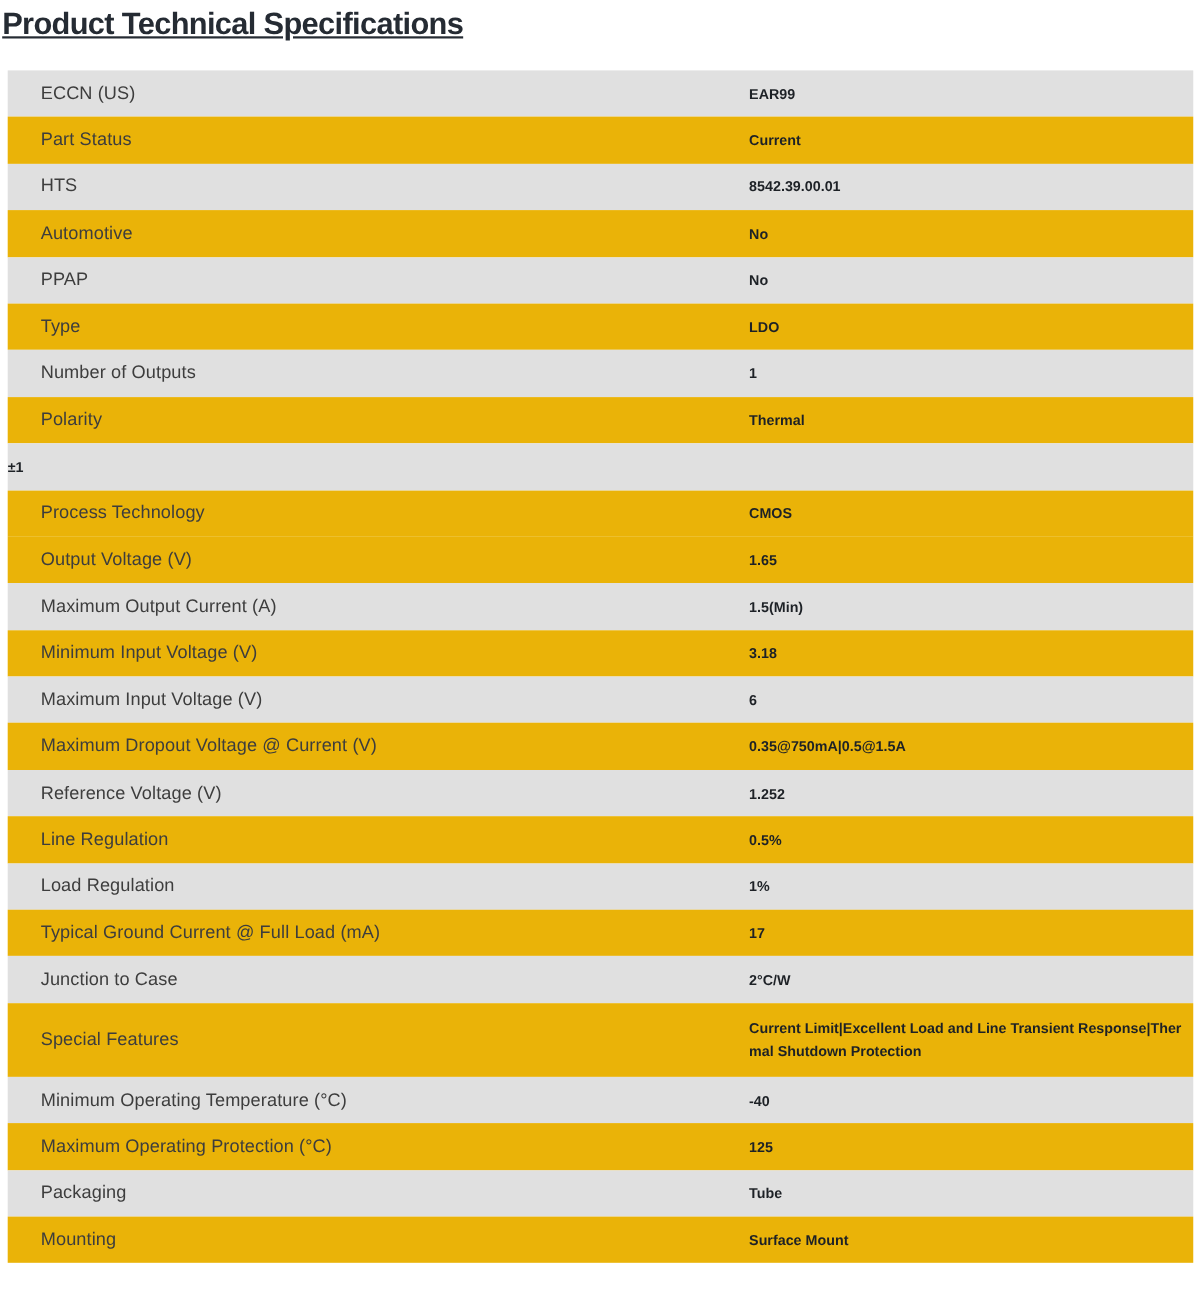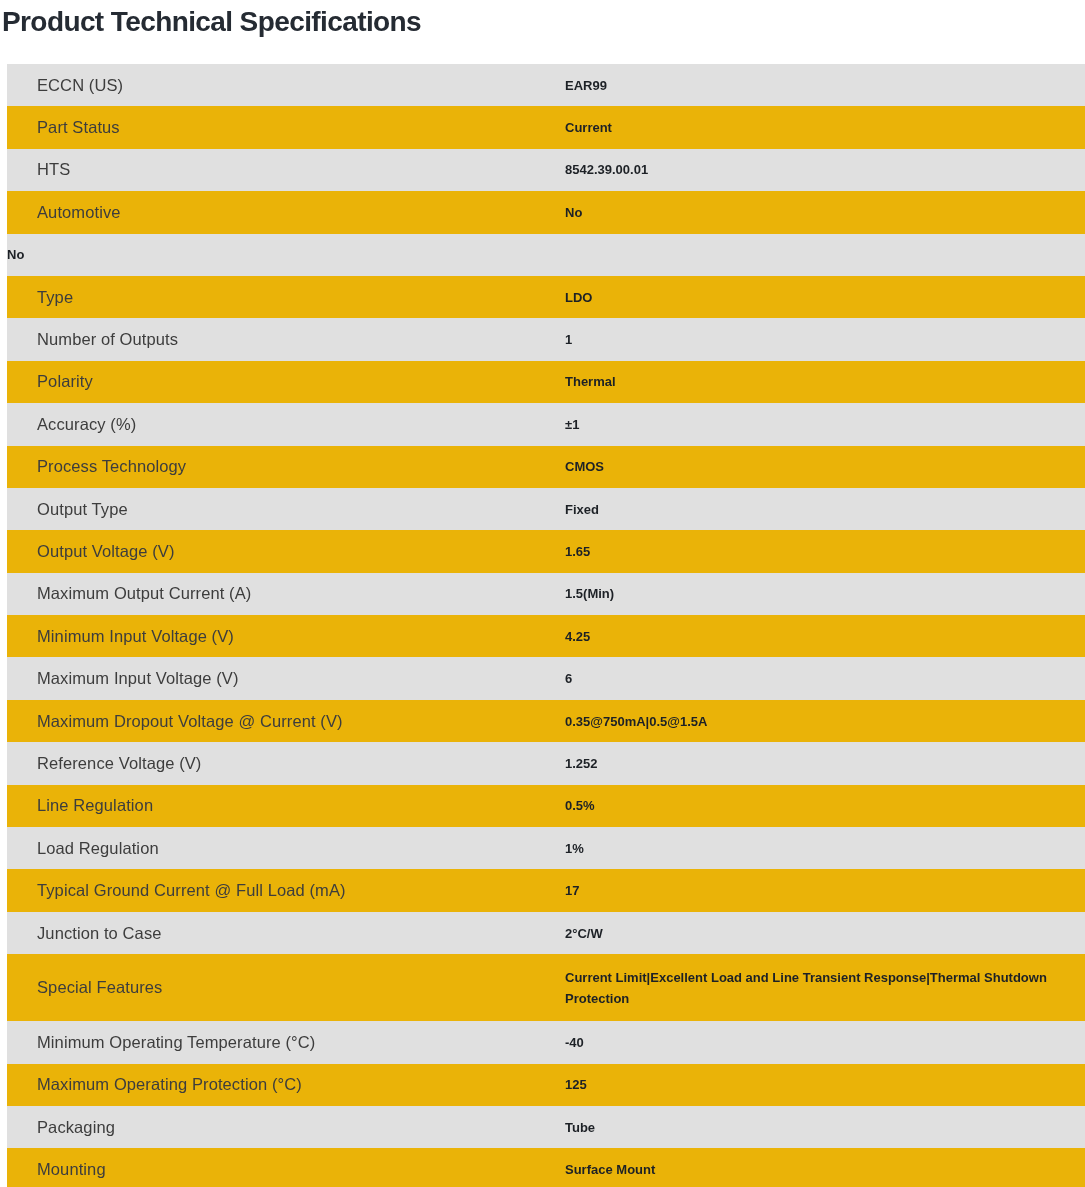--- a/index.html
+++ b/index.html
@@ -11,35 +11,36 @@
     font-family: "Liberation Sans", sans-serif;
   }
   .page-title {
     margin: 0;
     padding: 5px 0 0 2px;
     font-size: 28px;
     line-height: 34px;
     font-weight: 700;
     letter-spacing: -0.6px;
     color: #252b33;
+    text-decoration: underline;
   }
   .spec-table {
     margin-top: 25px;
     margin-left: 7px;
   }
   .spec-row {
     display: flex;
     align-items: center;
     min-height: 42.4px;
     background: #eab308;
   }
   .spec-row.alt { background: #e0e0e0; }
   .spec-row.tall { min-height: 67px; }
   .spec-label {
-    width: 558px;
+    width: 674px;
     flex-shrink: 0;
     padding-left: 30px;
     font-size: 16.5px;
     color: #3d3d3d;
     letter-spacing: 0.1px;
   }
   .spec-value {
     width: 486px;
     font-size: 13px;
     font-weight: 700;
@@ -68,66 +69,62 @@
     <div class="spec-label">HTS</div>
     <div class="spec-value">8542.39.00.01</div>
   </div>
 
   <div class="spec-row">
     <div class="spec-label">Automotive</div>
     <div class="spec-value">No</div>
   </div>
 
   <div class="spec-row alt">
+    <div class="spec-label">PPAP</div>
     <div class="spec-value">No</div>
   </div>
 
   <div class="spec-row">
     <div class="spec-label">Type</div>
     <div class="spec-value">LDO</div>
   </div>
 
   <div class="spec-row alt">
     <div class="spec-label">Number of Outputs</div>
     <div class="spec-value">1</div>
   </div>
 
   <div class="spec-row">
     <div class="spec-label">Polarity</div>
     <div class="spec-value">Thermal</div>
   </div>
 
   <div class="spec-row alt">
-    <div class="spec-label">Accuracy (%)</div>
     <div class="spec-value">±1</div>
   </div>
 
   <div class="spec-row">
     <div class="spec-label">Process Technology</div>
     <div class="spec-value">CMOS</div>
   </div>
 
-  <div class="spec-row alt">
-    <div class="spec-label">Output Type</div>
-    <div class="spec-value">Fixed</div>
-  </div>
 
   <div class="spec-row">
     <div class="spec-label">Output Voltage (V)</div>
     <div class="spec-value">1.65</div>
   </div>
 
   <div class="spec-row alt">
     <div class="spec-label">Maximum Output Current (A)</div>
     <div class="spec-value">1.5(Min)</div>
   </div>
 
   <div class="spec-row">
     <div class="spec-label">Minimum Input Voltage (V)</div>
-    <div class="spec-value">4.25</div>
+    <div class="spec-value">3.18</div>
   </div>
 
   <div class="spec-row alt">
     <div class="spec-label">Maximum Input Voltage (V)</div>
     <div class="spec-value">6</div>
   </div>
 
   <div class="spec-row">
     <div class="spec-label">Maximum Dropout Voltage @ Current (V)</div>
     <div class="spec-value">0.35@750mA|0.5@1.5A</div>

